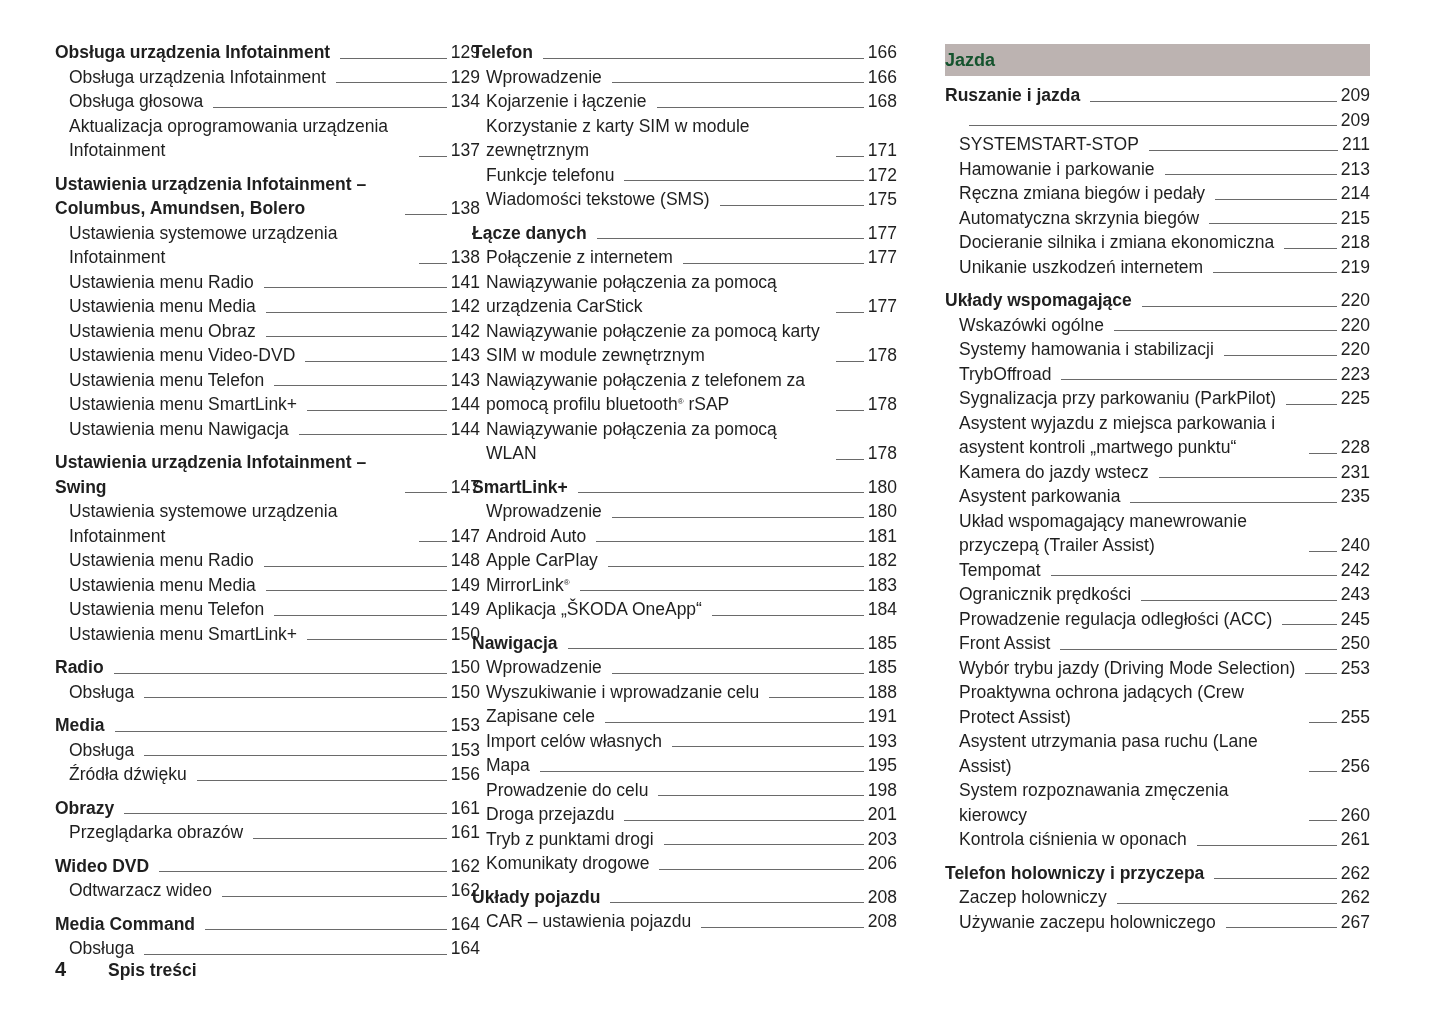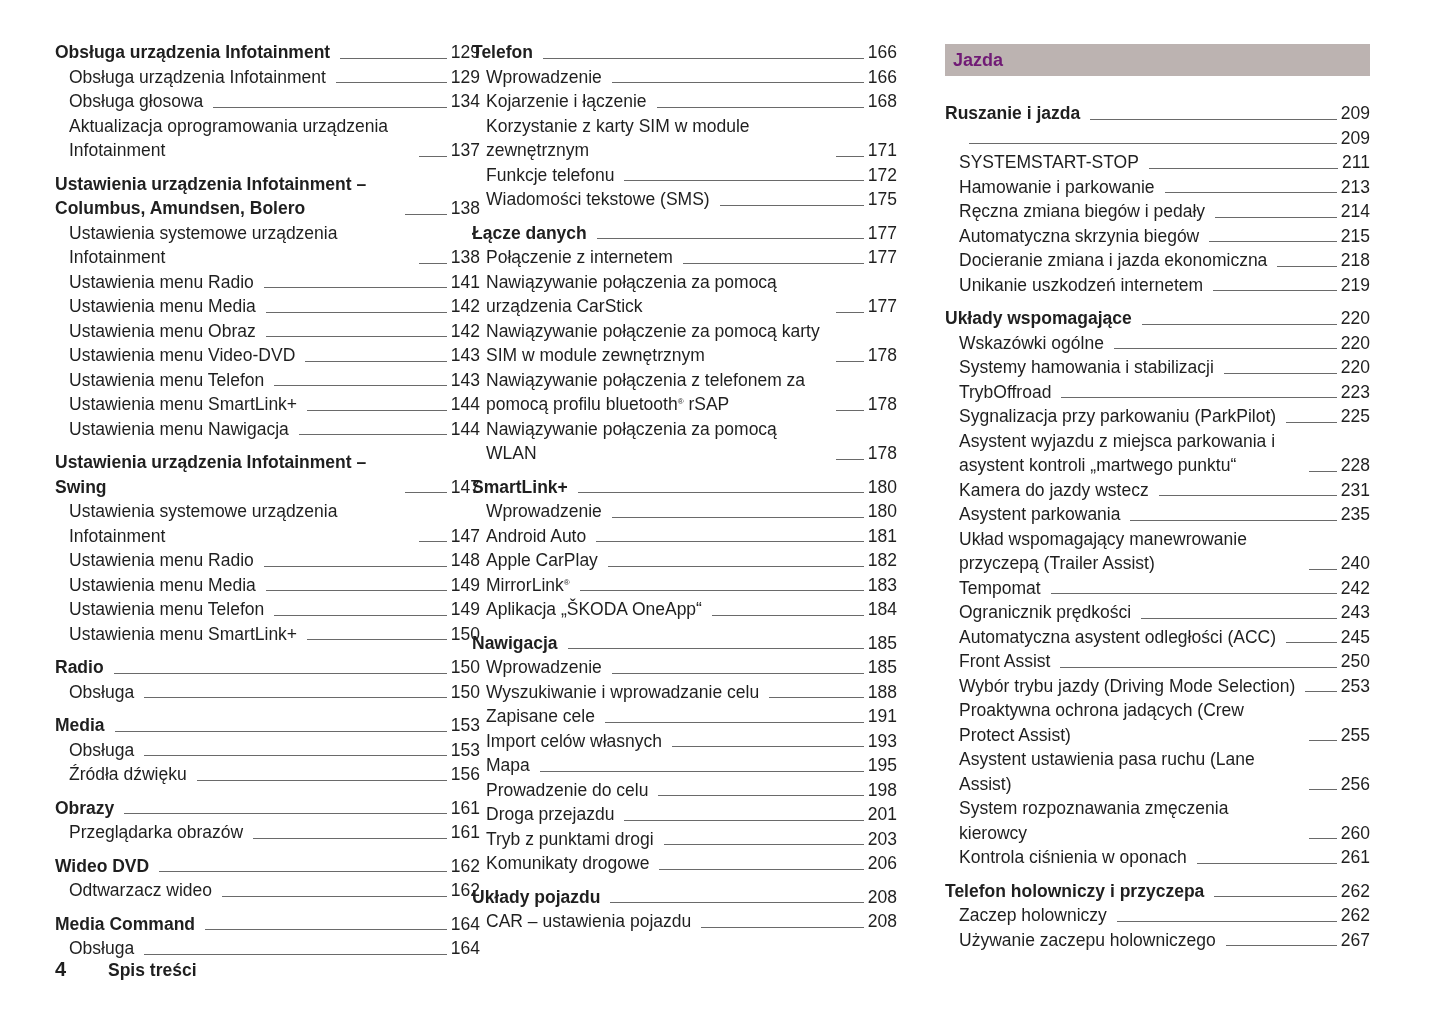--- a/index.html
+++ b/index.html
@@ -7,23 +7,23 @@
       width: 1445px; height: 1019px; position: relative; overflow: hidden;
       font-family: "Liberation Sans", "DejaVu Sans", sans-serif;
       color: #1f1f1f;
     }
     .col { position: absolute; top: 40px; }
     #col1 { left: 55px; width: 425px; }
     #col2 { left: 472px; width: 425px; }
     #col3 { left: 945px; width: 425px; }
 
     .section-header {
-      background: #bcb3b1; height: 32px; margin-top: 4px; margin-bottom: 25px;
-      font-weight: bold; font-size: 18px; line-height: 32px; padding-left: 8px;
-      color: #701a75;
+      background: #bcb3b1; height: 32px; margin-top: 4px; margin-bottom: 7px;
+      font-weight: bold; font-size: 18px; line-height: 32px; 
+      color: #14532d;
     }
 
     .group { margin-bottom: 9px; }
     .entry {
       display: flex; align-items: flex-end;
       font-size: 17.5px; line-height: 24.5px;
     }
     .entry.top { font-weight: bold; padding-left: 0; }
     .entry.sub { padding-left: 14px; }
     .entry .title { white-space: normal; max-width: 340px; }
@@ -399,21 +399,21 @@
         <span class="title">Ręczna zmiana biegów i pedały</span>
         <span class="leader"></span>
         <span class="page">214</span>
       </div>
       <div class="entry sub">
         <span class="title">Automatyczna skrzynia biegów</span>
         <span class="leader"></span>
         <span class="page">215</span>
       </div>
       <div class="entry sub">
-        <span class="title">Docieranie zmiana i jazda ekonomiczna</span>
+        <span class="title">Docieranie silnika i zmiana ekonomiczna</span>
         <span class="leader"></span>
         <span class="page">218</span>
       </div>
       <div class="entry sub">
         <span class="title">Unikanie uszkodzeń internetem</span>
         <span class="leader"></span>
         <span class="page">219</span>
       </div>
     </div>
     <div class="group">
@@ -466,41 +466,41 @@
         <span class="title">Tempomat</span>
         <span class="leader"></span>
         <span class="page">242</span>
       </div>
       <div class="entry sub">
         <span class="title">Ogranicznik prędkości</span>
         <span class="leader"></span>
         <span class="page">243</span>
       </div>
       <div class="entry sub">
-        <span class="title">Automatyczna asystent odległości (ACC)</span>
+        <span class="title">Prowadzenie regulacja odległości (ACC)</span>
         <span class="leader"></span>
         <span class="page">245</span>
       </div>
       <div class="entry sub">
         <span class="title">Front Assist</span>
         <span class="leader"></span>
         <span class="page">250</span>
       </div>
       <div class="entry sub">
         <span class="title">Wybór trybu jazdy (Driving Mode Selection)</span>
         <span class="leader"></span>
         <span class="page">253</span>
       </div>
       <div class="entry sub">
         <span class="title">Proaktywna ochrona jadących (Crew Protect Assist)</span>
         <span class="leader"></span>
         <span class="page">255</span>
       </div>
       <div class="entry sub">
-        <span class="title">Asystent ustawienia pasa ruchu (Lane Assist)</span>
+        <span class="title">Asystent utrzymania pasa ruchu (Lane Assist)</span>
         <span class="leader"></span>
         <span class="page">256</span>
       </div>
       <div class="entry sub">
         <span class="title">System rozpoznawania zmęczenia kierowcy</span>
         <span class="leader"></span>
         <span class="page">260</span>
       </div>
       <div class="entry sub">
         <span class="title">Kontrola ciśnienia w oponach</span>

